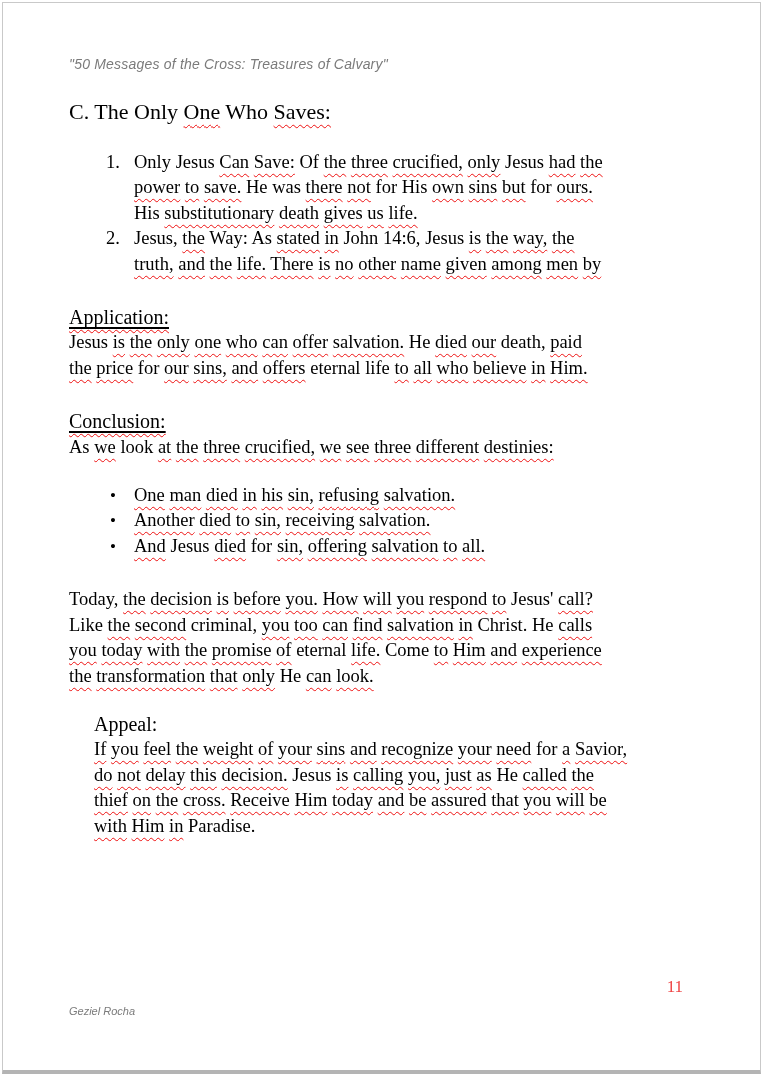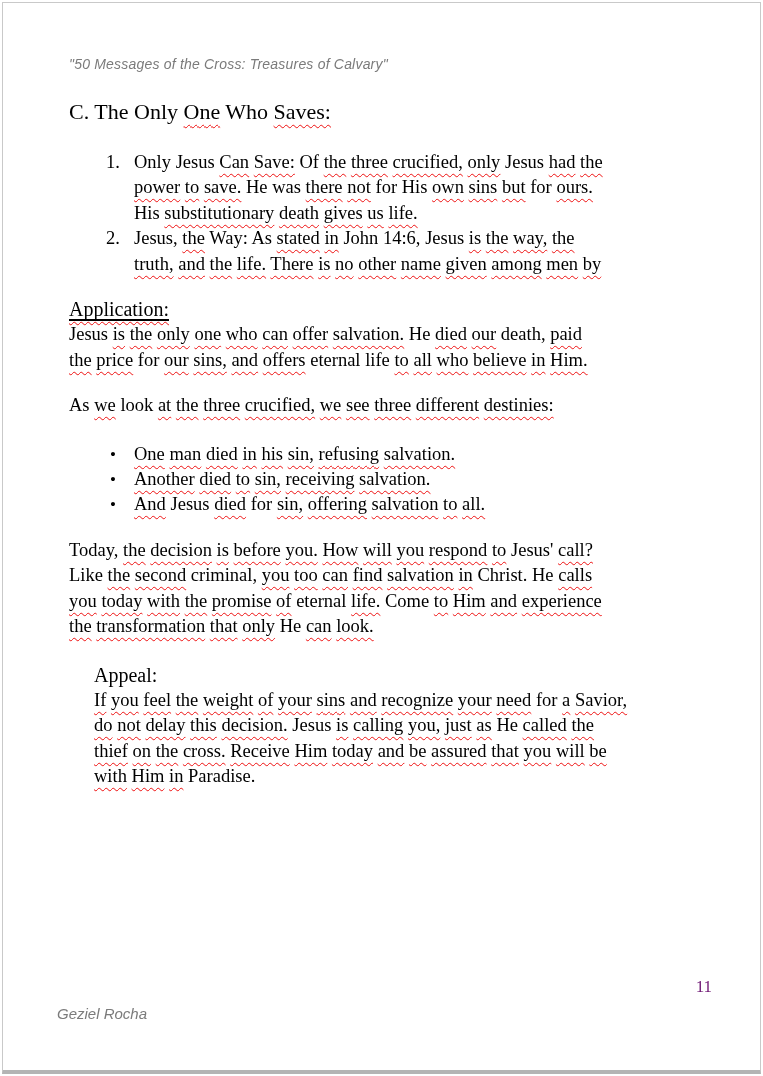--- a/index.html
+++ b/index.html
@@ -11,43 +11,43 @@
   .content {
     position:absolute; left:66px; top:0; width:645px; padding-top:52px;
     font-family:"Liberation Serif", serif; color:#000; font-size:18.5px; line-height:25.4px;
   }
   .running-header {
     font-family:"Liberation Sans", sans-serif; font-style:italic;
     font-size:14px; line-height:18px; color:#7b7b7b; letter-spacing:.2px;
   }
   .heading { margin-top:26px; font-size:22px; line-height:26px; font-weight:400; white-space:nowrap; }
   .b { font-weight:400; }
-  .block { margin-top:20px; }
+  .block { margin-top:28px; }
   .list-block { margin-top:25px; }
   .bullets-block { margin-top:23px; }
   .appeal-block { margin-top:23px;margin-left:25px; }
   .text-line { white-space:nowrap; }
   .list-line { position:relative; padding-left:65px; white-space:nowrap; }
   .marker { position:absolute; left:37px; top:0; }
   .marker.bullet { left:41px; font-size:17px; }
   .sec-h { font-weight:700; font-size:20px; line-height:25.4px; }
   .sec-h.ul { text-decoration:underline; text-decoration-thickness:1.5px; text-underline-offset:3px; }
   .sq {
     text-decoration-line:underline; text-decoration-style:wavy;
     text-decoration-color:#ee1111; text-decoration-thickness:1px;
     text-underline-offset:5px; text-decoration-skip-ink:none;
   }
   .ul .sq { text-decoration-line:underline; }
   .page-number {
-    position:absolute; right:48px; top:974px;
-    font-family:"Liberation Serif", serif; font-size:17px; color:#701a75;
+    position:absolute; right:77px; top:974px;
+    font-family:"Liberation Serif", serif; font-size:17px; color:#ef4444;
   }
   .footer-author {
-    position:absolute; left:54px; top:1002px;
-    font-family:"Liberation Sans", sans-serif; font-style:italic; font-size:15px; color:#7b7b7b;
+    position:absolute; left:66px; top:1002px;
+    font-family:"Liberation Sans", sans-serif; font-style:italic; font-size:11px; color:#7b7b7b;
   }
 </style>
 </head>
 <body>
 
 <div class="page">
   <div class="content">
 
     <div class="running-header">"50 Messages of the Cross: Treasures of Calvary"</div>
 
@@ -64,20 +64,21 @@
         <div class="list-line"><span class="sq">truth,</span> <span class="sq">and</span> <span class="sq">the</span> <span class="sq">life.</span> <span class="sq">There</span> <span class="sq">is</span> <span class="sq">no</span> <span class="sq">other</span> <span class="sq">name</span> <span class="sq">given</span> <span class="sq">among</span> <span class="sq">men</span> <span class="sq">by</span></div>
       </div>
 
     <div id="sections">
         <div class="block">
           <div class="sec-h ul"><span class="b sq">Application:</span></div>
           <div class="text-line"><span>Jesus</span> <span class="sq">is</span> <span class="sq">the</span> <span class="sq">only</span> <span class="sq">one</span> <span class="sq">who</span> <span class="sq">can</span> <span class="sq">offer</span> <span class="sq">salvation.</span> <span>He</span> <span class="sq">died</span> <span class="sq">our</span> <span>death,</span> <span class="sq">paid</span></div>
           <div class="text-line"><span class="sq">the</span> <span class="sq">price</span> <span>for</span> <span class="sq">our</span> <span class="sq">sins,</span> <span class="sq">and</span> <span class="sq">offers</span> <span>eternal</span> <span>life</span> <span class="sq">to</span> <span class="sq">all</span> <span class="sq">who</span> <span class="sq">believe</span> <span class="sq">in</span> <span class="sq">Him.</span></div>
         </div>
         <div class="block">
+          <div class="sec-h ul"><span class="b sq">Conclusion:</span></div>
           <div class="text-line"><span>As</span> <span class="sq">we</span> <span>look</span> <span class="sq">at</span> <span class="sq">the</span> <span class="sq">three</span> <span class="sq">crucified,</span> <span class="sq">we</span> <span class="sq">see</span> <span class="sq">three</span> <span class="sq">different</span> <span class="sq">destinies:</span></div>
         </div>
       </div>
 
     <div class="bullets-block" id="bullet-list">
         <div class="list-line"><span class="marker bullet">•</span><span class="sq">One</span> <span class="sq">man</span> <span class="sq">died</span> <span class="sq">in</span> <span class="sq">his</span> <span class="sq">sin,</span> <span class="sq">refusing</span> <span class="sq">salvation.</span></div>
         <div class="list-line"><span class="marker bullet">•</span><span class="sq">Another</span> <span class="sq">died</span> <span class="sq">to</span> <span class="sq">sin,</span> <span class="sq">receiving</span> <span class="sq">salvation.</span></div>
         <div class="list-line"><span class="marker bullet">•</span><span class="sq">And</span> <span>Jesus</span> <span class="sq">died</span> <span>for</span> <span class="sq">sin,</span> <span class="sq">offering</span> <span class="sq">salvation</span> <span class="sq">to</span> <span class="sq">all.</span></div>
       </div>
 

